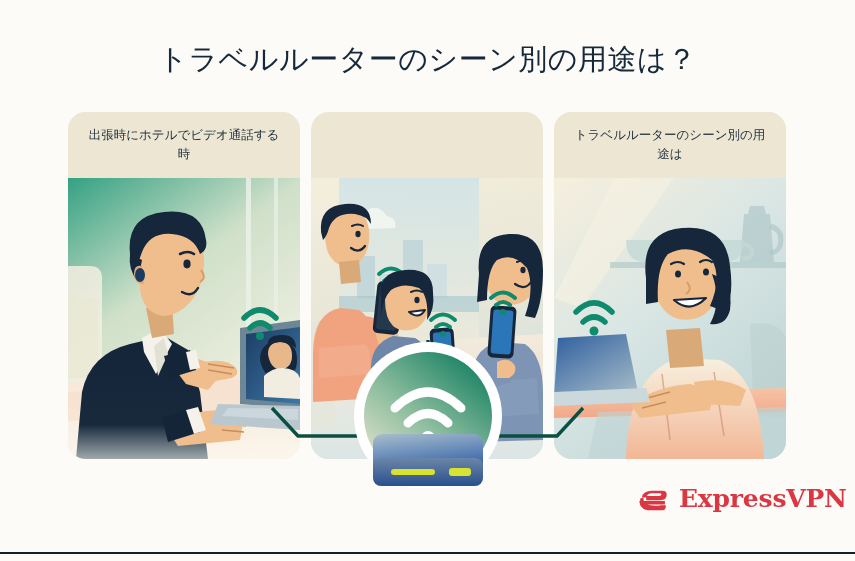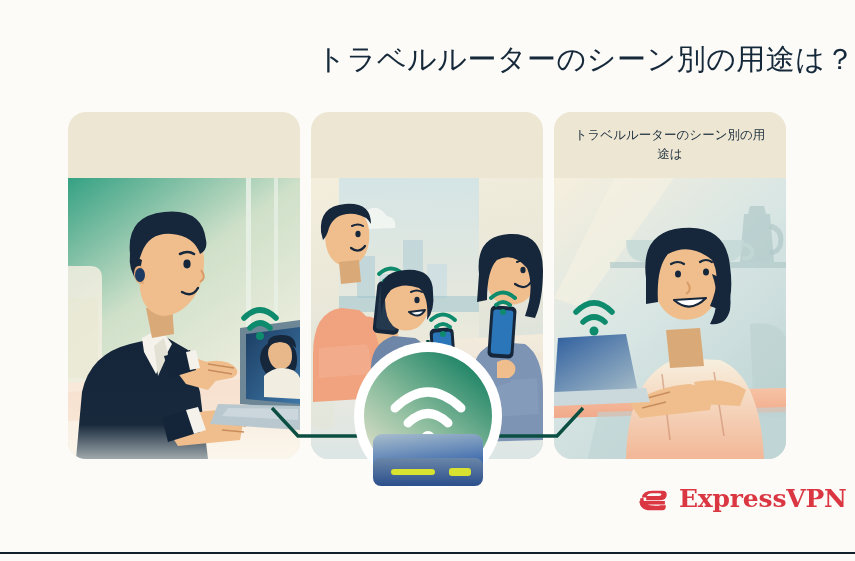--- a/index.html
+++ b/index.html
@@ -8,21 +8,21 @@
     background:#FCFBF8;
     font-family:"DejaVu Sans","Liberation Sans",sans-serif;
     overflow:hidden;
     position:relative;
   }
   .stage{position:absolute;inset:0;}
 
   
   .title{
     position:absolute;left:0;top:40px;width:855px;
-    text-align:right;
+    text-align:center;
     font-size:29px;
     letter-spacing:0.5px;
     color:#15293A;
     font-weight:400;
     font-family:"DejaVu Sans","Liberation Sans",sans-serif;
   }
 
   
   .panels{position:absolute;left:68px;top:112px;width:718px;height:347px;}
   .panel{
@@ -80,20 +80,23 @@
 </head>
 <body>
 
 <div class="stage">
 
   <div class="title">トラベルルーターのシーン別の用途は？</div>
 
   <div class="panels">
 
     <div class="panel p1">
+      <div class="cap">
+        <span>出張時にホテルでビデオ通話する時</span>
+      </div>
       <div class="art">
         <svg viewBox="0 0 232 281" xmlns="http://www.w3.org/2000/svg">
           <defs>
             <linearGradient id="p1bg" x1="0" y1="0" x2="0.6" y2="1">
               <stop offset="0" stop-color="#35A183"></stop>
               <stop offset="0.45" stop-color="#CFE0C9"></stop>
               <stop offset="1" stop-color="#F6F2E4"></stop>
             </linearGradient>
             <linearGradient id="p1floor" x1="0" y1="0" x2="0" y2="1">
               <stop offset="0" stop-color="#F7E5D6"></stop>

